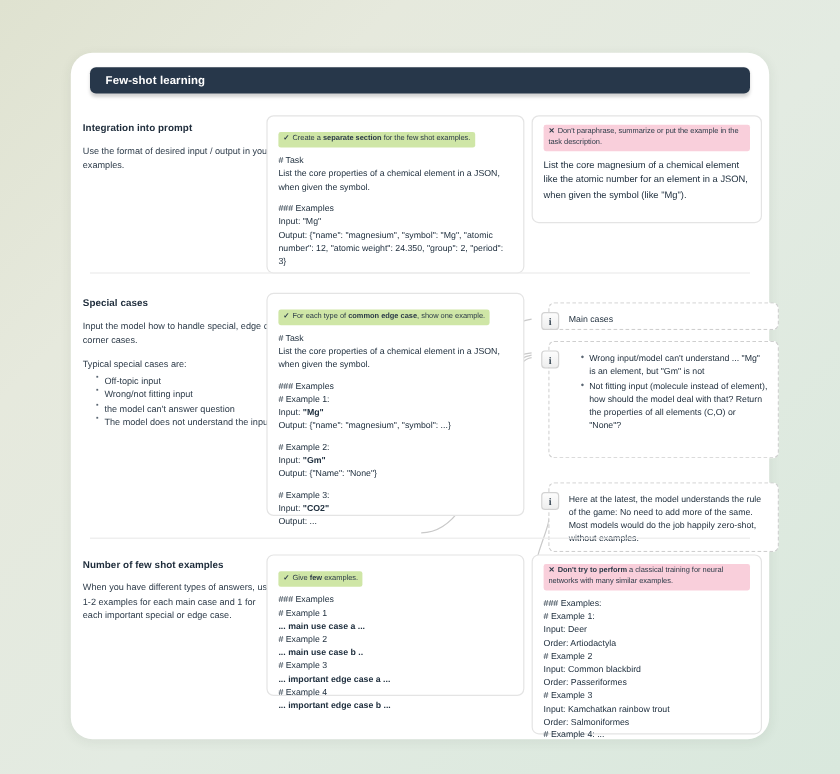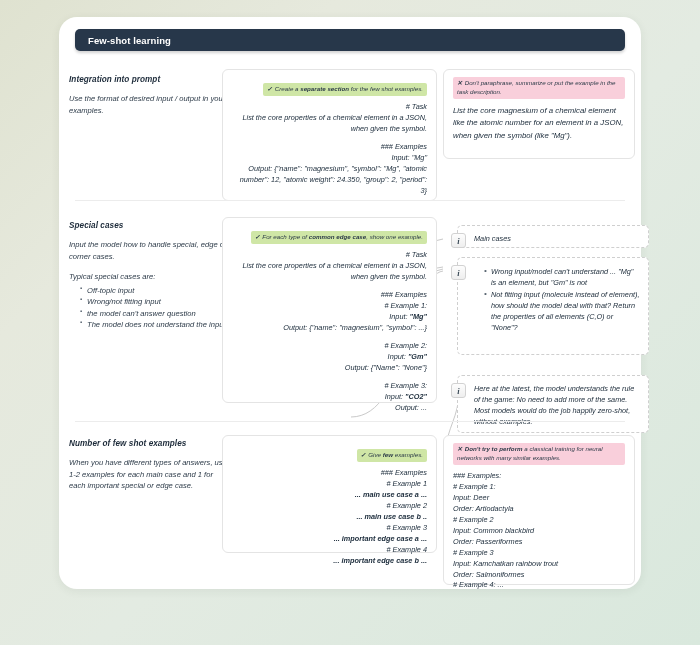--- a/index.html
+++ b/index.html
@@ -16,21 +16,21 @@
   #page-root {
     position: relative;
     width: 700px;
     height: 645px;
   }
 
   
   .card {
     position: absolute;
     left: 59px;
-    top: 17px;
+    top: 44px;
     width: 582px;
     height: 572px;
     background: #ffffff;
     border-radius: 18px;
     box-shadow: 0 2px 10px rgba(40,50,45,.07);
   }
 
   
   .titlebar {
     position: absolute;
@@ -50,39 +50,37 @@
     font-weight: bold;
     padding-left: 13px;
     letter-spacing: .1px;
   }
 
   
   .section {
     position: absolute;
     left: 0;
     width: 634px;
-    font-style: italic;
   }
   .sec-divider {
     position: absolute;
     left: 16px;
     width: 550px;
     height: 1px;
     background: #ececec;
   }
   .col-left {
     position: absolute;
     left: 10px;
     width: 158px;
   }
   .col-mid {
     position: absolute;
     left: 163px;
     width: 215px;
-    text-align: right;
   }
   .col-right {
     position: absolute;
     left: 384px;
     width: 192px;
   }
 
   .sec-title {
     font-size: 8.2px;
     font-weight: bold;

